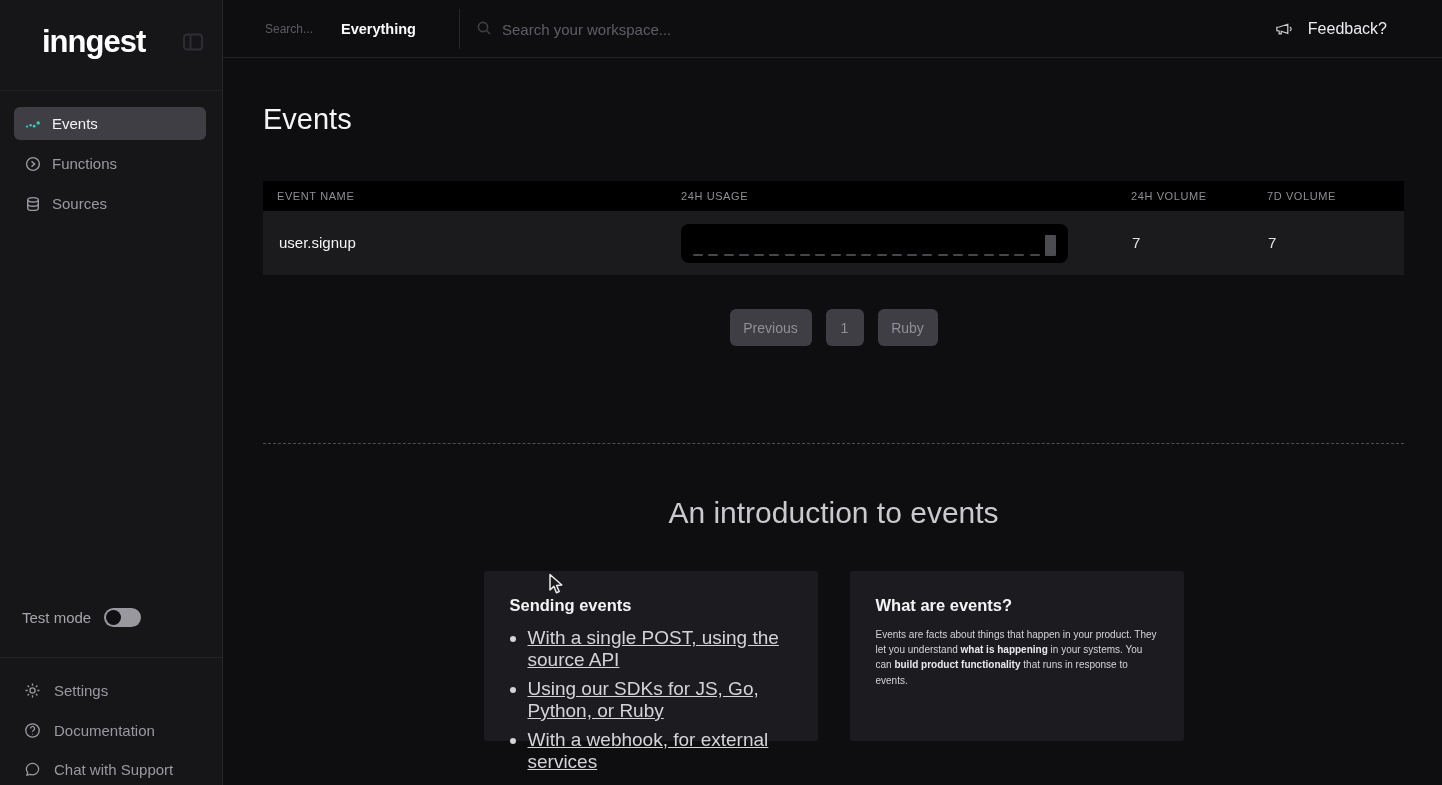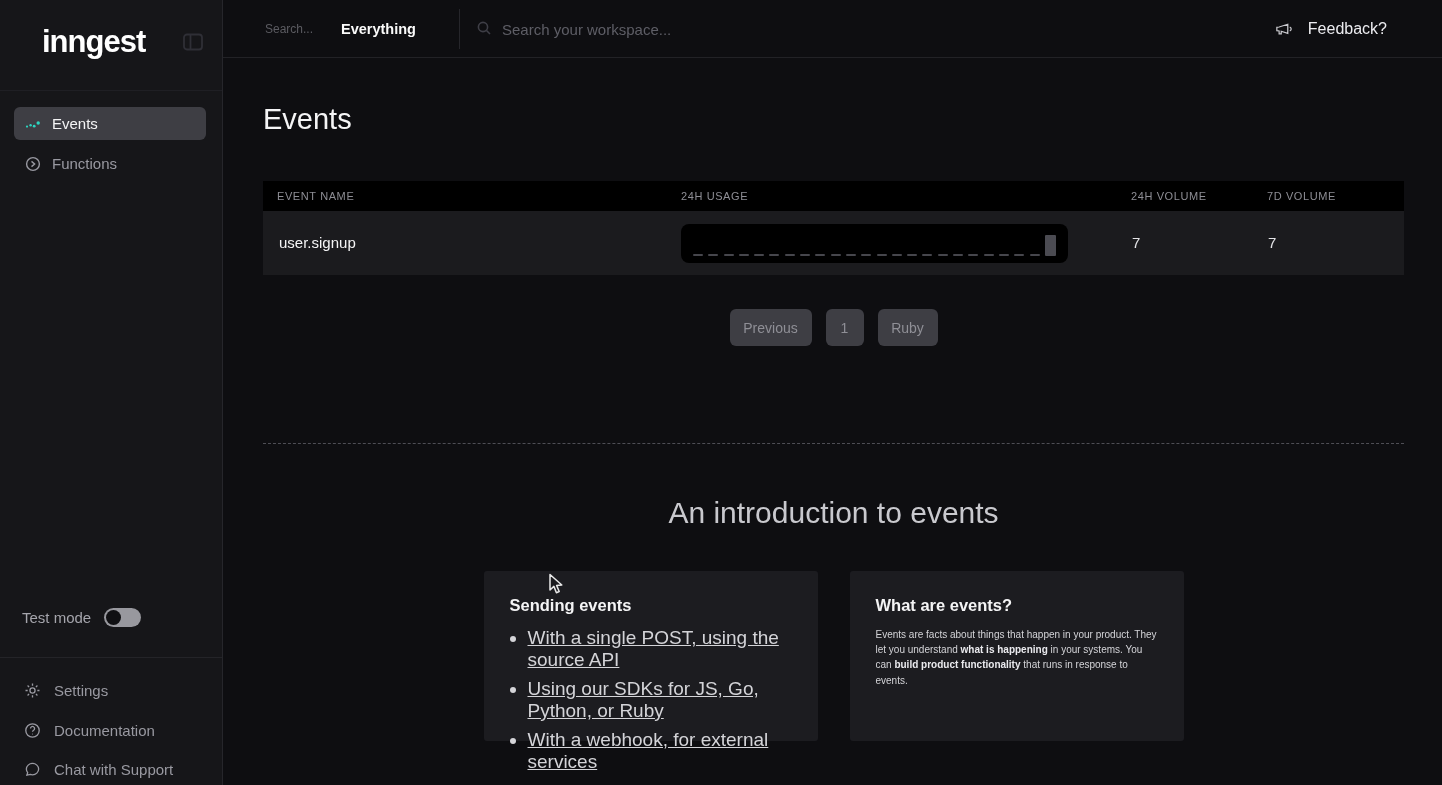--- a/index.html
+++ b/index.html
@@ -113,20 +113,30 @@
       </div>
       <div class="nav-item">
         <span class="ic">
           <svg width="16" height="16" viewBox="0 0 16 16" fill="none" stroke="#9999a1" stroke-width="1.4">
             <circle cx="8" cy="8" r="6.4"></circle>
               <path d="M6.5 5.4 9.6 8 6.5 10.6"></path>
           </svg>
         </span>
         <span>Functions</span>
       </div>
+      <div class="nav-item">
+        <span class="ic">
+          <svg width="16" height="16" viewBox="0 0 16 16" fill="none" stroke="#9999a1" stroke-width="1.4">
+            <ellipse cx="8" cy="3.8" rx="5.3" ry="2.2"></ellipse>
+            <path d="M2.7 3.8v8.4c0 1.2 2.4 2.2 5.3 2.2s5.3-1 5.3-2.2V3.8"></path>
+            <path d="M2.7 8c0 1.2 2.4 2.2 5.3 2.2S13.3 9.2 13.3 8"></path>
+          </svg>
+        </span>
+        <span>Sources</span>
+      </div>
     </div>
 
     <div class="test-mode">
       <span>Test mode</span>
       <div class="toggle">
         <div class="knob"></div>
       </div>
     </div>
 
     <div class="sidebar-divider"></div>

